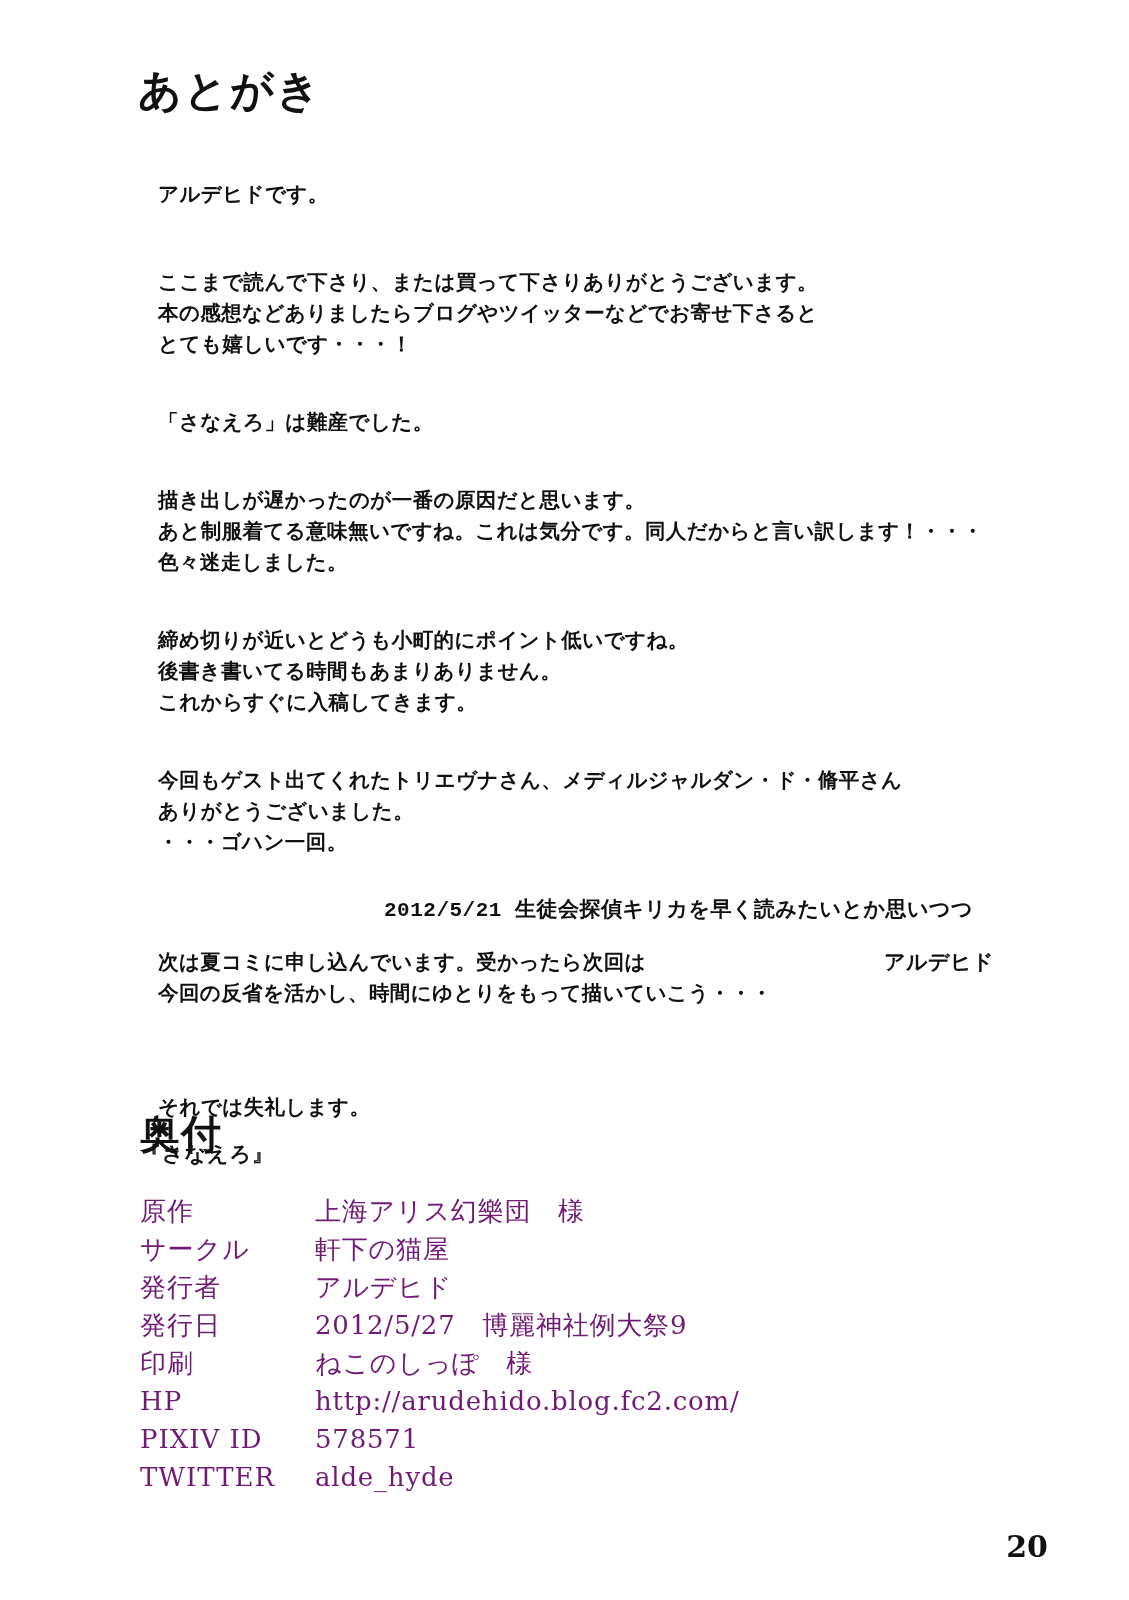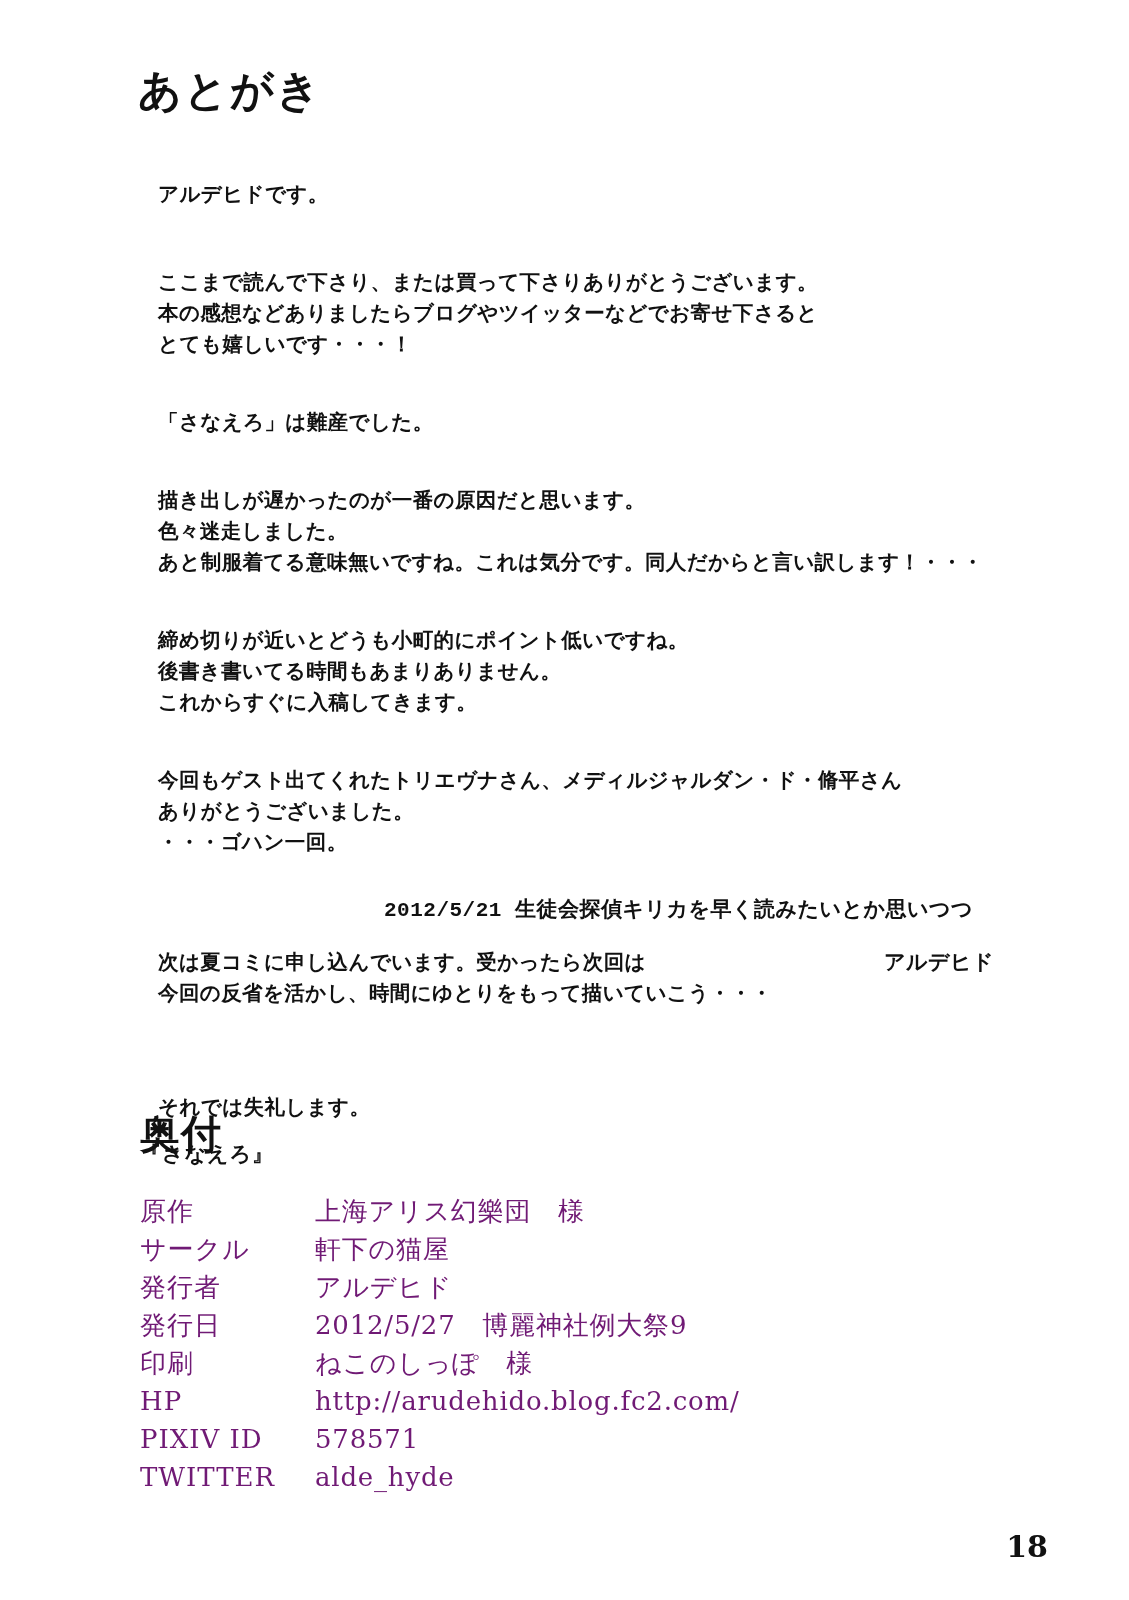--- a/index.html
+++ b/index.html
@@ -152,22 +152,22 @@
         <span class="line">本の感想などありましたらブログやツイッターなどでお寄せ下さると</span>
         <span class="line">とても嬉しいです・・・！</span>
       </div>
       <div class="gap-sm"></div>
       <div class="para">
         <span class="line">「さなえろ」は難産でした。</span>
       </div>
       <div class="gap-sm"></div>
       <div class="para">
         <span class="line">描き出しが遅かったのが一番の原因だと思います。</span>
+        <span class="line">あと制服着てる意味無いですね。これは気分です。同人だからと言い訳します！・・・</span>
         <span class="line">色々迷走しました。</span>
-        <span class="line">あと制服着てる意味無いですね。これは気分です。同人だからと言い訳します！・・・</span>
       </div>
       <div class="gap-sm"></div>
       <div class="para">
         <span class="line">締め切りが近いとどうも小町的にポイント低いですね。</span>
         <span class="line">後書き書いてる時間もあまりありません。</span>
         <span class="line">これからすぐに入稿してきます。</span>
       </div>
       <div class="gap-sm"></div>
       <div class="para">
         <span class="line">今回もゲスト出てくれたトリエヴナさん、メディルジャルダン・ド・脩平さん</span>
@@ -224,15 +224,15 @@
           <td class="label">PIXIV ID</td>
           <td class="value">578571</td>
         </tr>
         <tr>
           <td class="label">TWITTER</td>
           <td class="value">alde_hyde</td>
         </tr>
       </tbody>
   </table>
 
-  <div class="page-number">18</div>
+  <div class="page-number">20</div>
 
 </div>
 
 </body></html>

